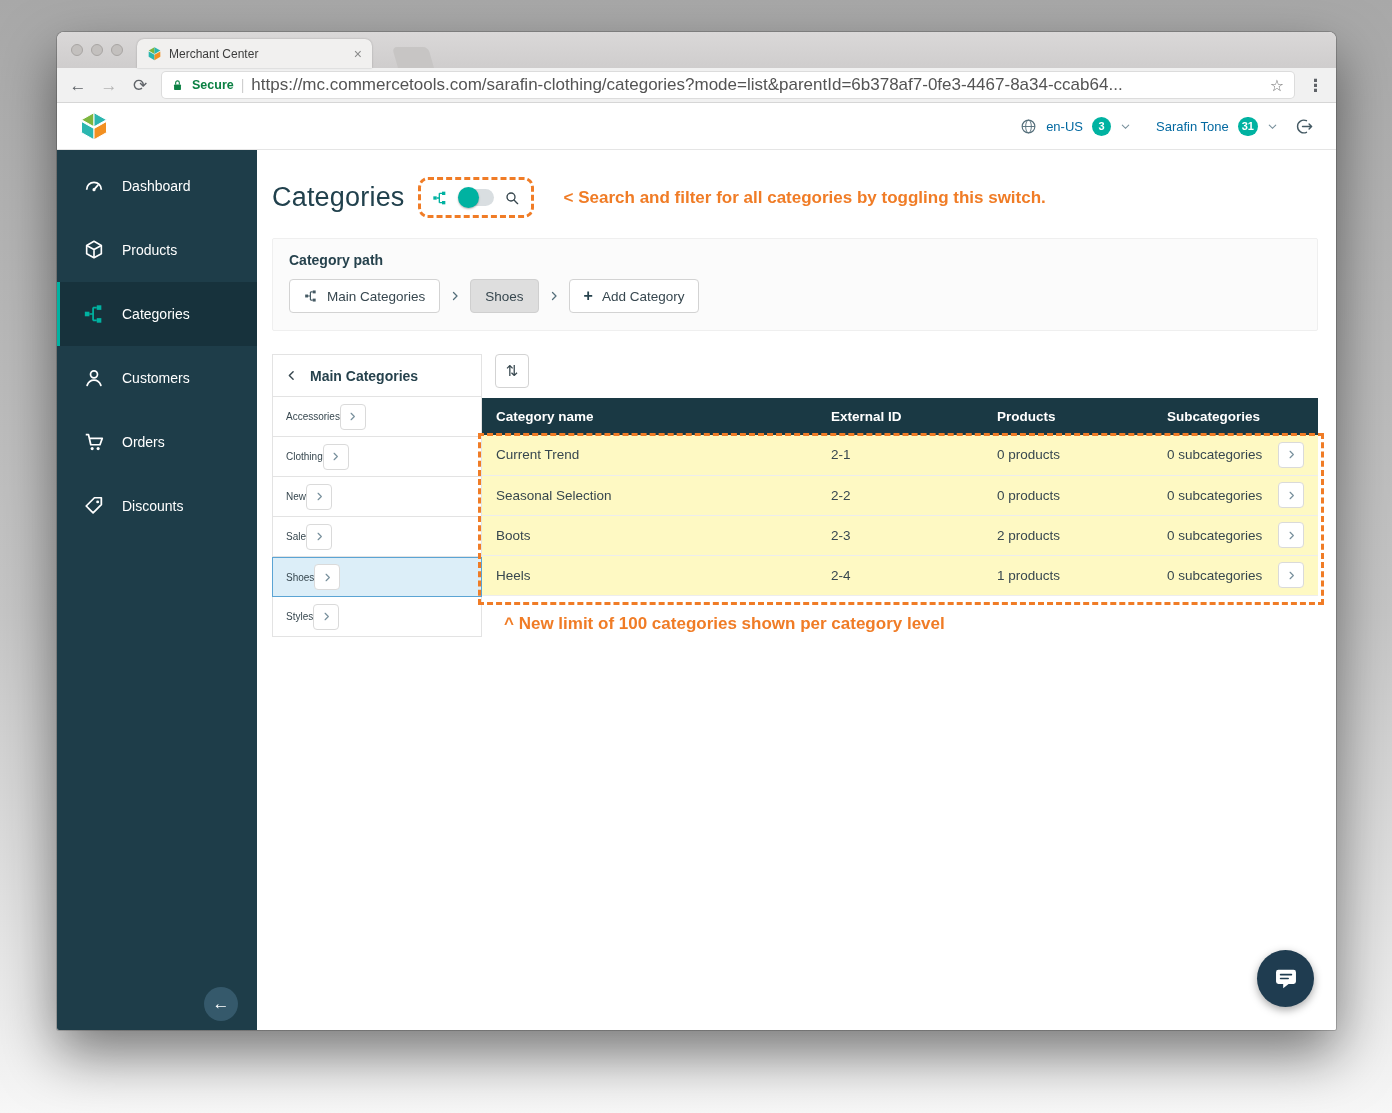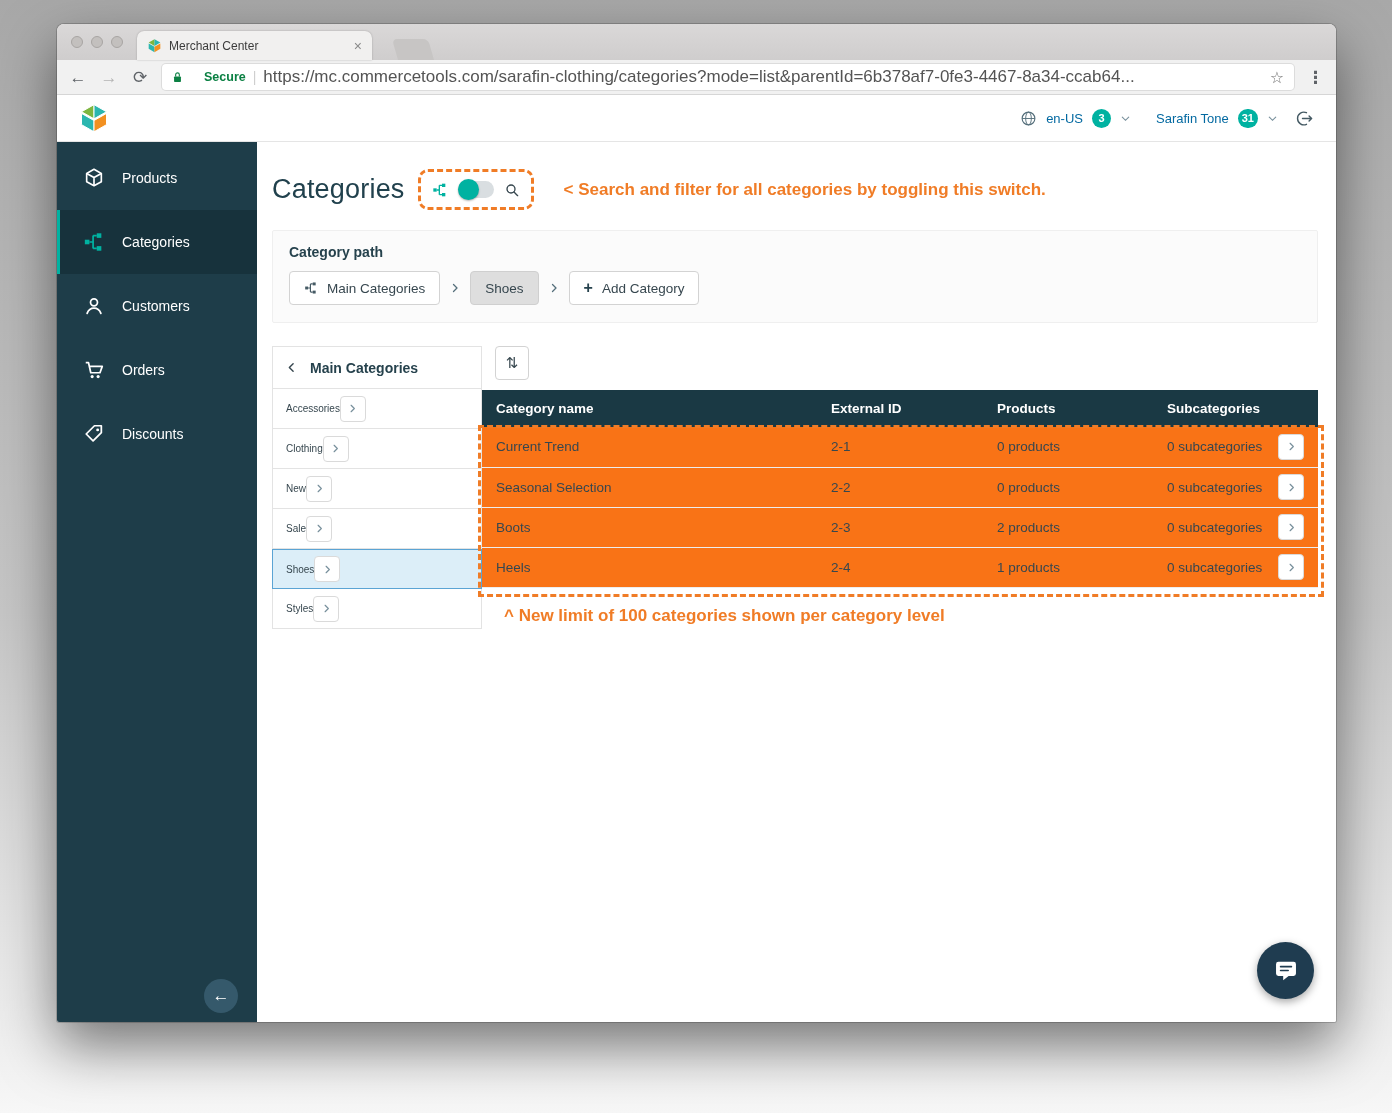--- a/index.html
+++ b/index.html
@@ -1,31 +1,31 @@
 <!DOCTYPE html>
 <html><head>
 <meta charset="utf-8">
 <style>
 *{margin:0;padding:0;box-sizing:border-box}
 html,body{width:1392px;height:1113px}
 body{font-family:"Liberation Sans","DejaVu Sans",sans-serif;background:linear-gradient(180deg,#a8a8a8 0%,#c6c6c6 55%,#ededed 92%,#f7f7f7 100%);position:relative;overflow:hidden}
-.window{position:absolute;left:57px;top:24px;width:1279px;height:998px;border-radius:7px 7px 2px 2px;box-shadow:0 24px 55px rgba(0,0,0,.5),0 0 0 1px rgba(0,0,0,.18);display:flex;flex-direction:column;overflow:hidden;background:#fff}
+.window{position:absolute;left:57px;top:32px;width:1279px;height:998px;border-radius:7px 7px 2px 2px;box-shadow:0 24px 55px rgba(0,0,0,.5),0 0 0 1px rgba(0,0,0,.18);display:flex;flex-direction:column;overflow:hidden;background:#fff}
 
 .tabbar{height:36px;background:linear-gradient(#dad8d8,#cfcdcd);position:relative;flex:none}
 .traffic{position:absolute;left:14px;top:12px;display:flex;gap:8px}
 .tl{width:12px;height:12px;border-radius:50%;background:#c3c0be;border:1px solid #a8a5a3}
 .tab{position:absolute;left:80px;bottom:0;width:235px;height:29px;background:#f1f0ef;border-radius:7px 7px 0 0;display:flex;align-items:center;padding:0 10px;gap:7px;box-shadow:0 0 2px rgba(0,0,0,.25)}
 .tab-title{font-size:12px;color:#3c3c3c;flex:1;white-space:nowrap;overflow:hidden}
 .tab-close{font-size:14px;color:#8a8a8a;line-height:1}
 .tab-stub{position:absolute;left:338px;bottom:0;width:36px;height:21px;background:#c7c5c4;border-radius:5px 5px 0 0;transform:skewX(16deg)}
 .addressbar{height:35px;background:#f1f1f1;border-bottom:1px solid #d6d6d6;display:flex;align-items:center;padding:0 12px;gap:13px;flex:none}
 .nav-ico{font-size:17px;color:#5f6368;width:18px;text-align:center;line-height:1}
 .nav-ico.disabled{color:#b4b4b4}
 .urlbox{flex:1;height:26px;background:#fff;border-radius:4px;box-shadow:0 0 0 1px #dcdcdc;display:flex;align-items:center;padding:0 10px;gap:7px;min-width:0}
-.secure{color:#0b8043;font-size:12.5px;font-weight:700;display:flex;align-items:center;gap:21px;flex:none}
+.secure{color:#0b8043;font-size:12.5px;font-weight:700;display:flex;align-items:center;gap:9px;flex:none}
 .url-sep{color:#cfcfcf;font-size:14px;flex:none}
 .url-text{color:#545454;font-size:17px;white-space:nowrap;overflow:hidden;text-overflow:ellipsis;flex:1}
 .star{color:#757575;font-size:16px;flex:none}
 .menu-ico{font-size:17px;color:#5f6368;font-weight:bold;line-height:1}
 
 .appheader{height:47px;background:#fff;border-bottom:1px solid #e5e5e5;display:flex;align-items:center;padding:0 22px;gap:9px;flex:none}
 .spacer{flex:1}
 .badge{min-width:19px;height:19px;border-radius:10px;background:#00b2a1;color:#fff;font-size:11px;display:flex;align-items:center;justify-content:center;padding:0 4px;font-weight:700}
 .hdr-label{font-size:13px;color:#0369a1}
 .hdr-group{display:flex;align-items:center;gap:9px;padding:0 8px}
@@ -54,21 +54,21 @@
 .list-head{height:43px;border:1px solid #e3e3e3;display:flex;align-items:center;gap:12px;padding:0 12px;font-size:14px;font-weight:700;color:#26424d;background:#fff}
 .list-item{height:40px;border:1px solid #e3e3e3;border-top:none;display:flex;align-items:center;padding:0 8px 0 13px;font-size:10px;color:#37474f;background:#fff;cursor:pointer}
 .list-item.selected{background:#dceef8;border:1px solid #5ba4d4}
 .chip-btn{width:26px;height:26px;border:1px solid #dadada;border-radius:4px;background:#fff;display:flex;align-items:center;justify-content:center;flex:none;cursor:pointer}
 .right-col{flex:1;min-width:0}
 .sort-row{height:44px;padding-left:13px}
 .sort-btn{width:34px;height:34px;border:1px solid #d3d3d3;border-radius:4px;background:#fff;font-size:15px;color:#37474f;display:flex;align-items:center;justify-content:center;cursor:pointer}
 .tablewrap{position:relative}
 table{width:100%;border-collapse:collapse;font-size:13.5px;color:#37474f;table-layout:fixed}
 thead th{background:#1a3944;color:#fff;font-weight:700;text-align:left;height:37px;padding:0 14px;font-size:13.5px}
-tbody td{height:40px;padding:0 14px;border-bottom:1px solid #ededed;background:#f97316}
+tbody td{height:40px;padding:0 14px;border-bottom:1px solid #ededed;background:#fef9c3}
 .cell-flex{display:flex;align-items:center;justify-content:space-between;gap:8px}
 .dashed-overlay{position:absolute;left:-4px;right:-6px;top:35px;height:172px;border:3px dashed #f07c26;pointer-events:none}
 .annotation.bottom{display:block;margin:18px 0 0 22px}
 .intercom{position:absolute;right:22px;bottom:23px;width:57px;height:57px;border-radius:50%;background:#1f3c50;display:flex;align-items:center;justify-content:center;box-shadow:0 3px 9px rgba(0,0,0,.35);cursor:pointer}
 svg{display:block}
 </style>
 </head>
 <body>
 
 <div class="window">
@@ -146,20 +146,28 @@
       <svg width="19" height="19" viewBox="0 0 24 24">
           <path d="M14.5 4.7A8 8 0 1 0 14.5 19.3" fill="none" stroke="#455a64" stroke-width="1.8" stroke-linecap="round"></path>
           <path d="M9.5 12H21M17.8 8.8l3.2 3.2-3.2 3.2" fill="none" stroke="#455a64" stroke-width="1.8" stroke-linecap="round" stroke-linejoin="round"></path>
         </svg>
     </span>
   </div>
 
   <div class="main">
 
     <aside class="sidebar">
+      <div class="side-item">
+        <svg width="22" height="22" viewBox="0 0 24 24">
+            <path d="M4 16a8 8 0 1 1 16 0" fill="none" stroke="#fff" stroke-width="1.9"></path>
+            <path d="M12 16l4.3-5" fill="none" stroke="#fff" stroke-width="1.9" stroke-linecap="round"></path>
+            <circle cx="12" cy="16" r="1.7" fill="#fff"></circle>
+          </svg>
+        <span>Dashboard</span>
+      </div>
       <div class="side-item">
         <svg width="22" height="22" viewBox="0 0 24 24">
             <path d="M12 2.5l8 4.5v9l-8 4.5-8-4.5V7z" fill="none" stroke="#fff" stroke-width="1.8" stroke-linejoin="round"></path>
             <path d="M4 7l8 4.5L20 7M12 11.5V20" fill="none" stroke="#fff" stroke-width="1.8"></path>
           </svg>
         <span>Products</span>
       </div>
       <div class="side-item active">
         <svg width="22" height="22" viewBox="0 0 24 24">
             <path d="M7 12h4M11 5v14M11 5h4M11 19h4" fill="none" stroke="#00b2a1" stroke-width="1.9"></path>

